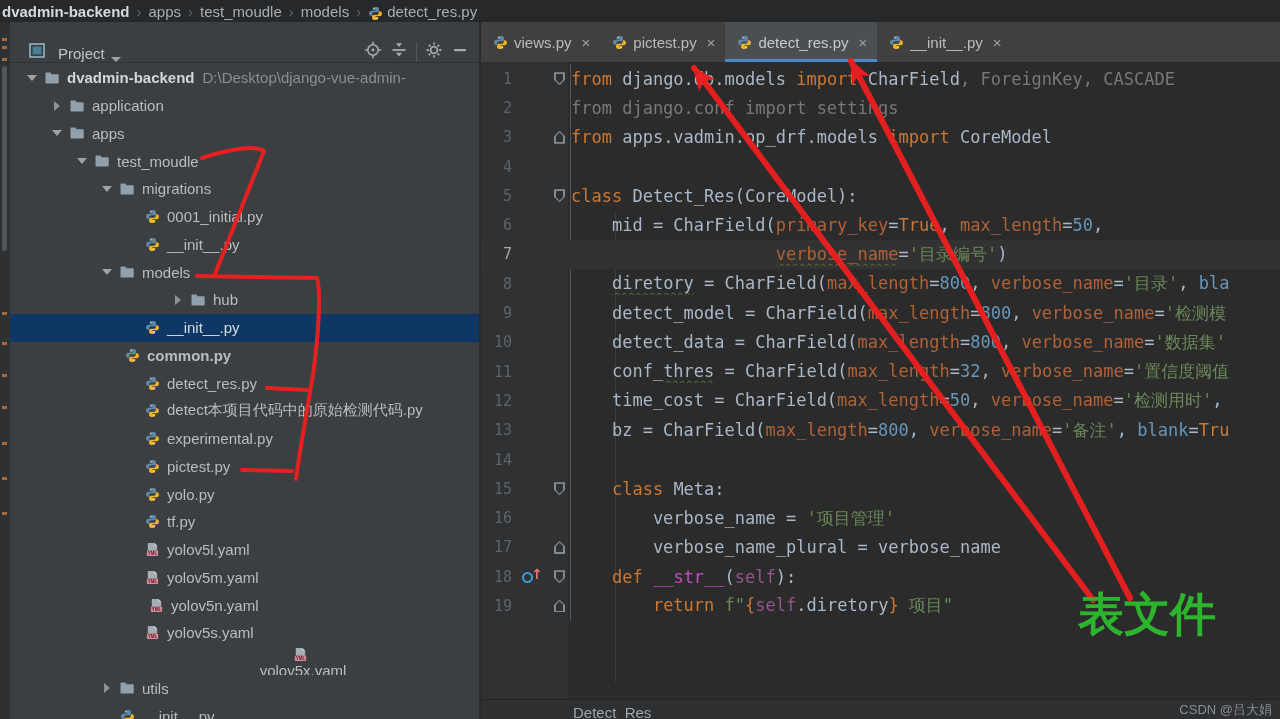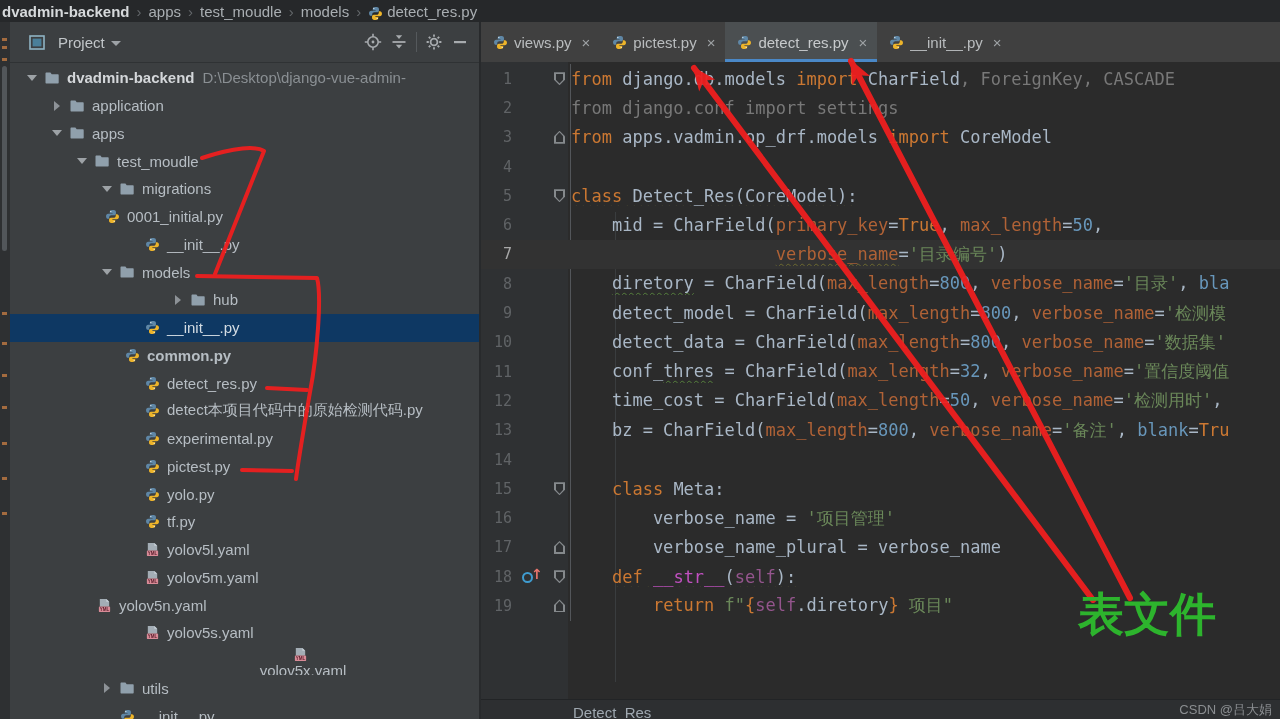--- a/index.html
+++ b/index.html
@@ -14,21 +14,21 @@
   #topbar .proj{font-weight:bold;color:#d6d9db;}
   #topbar .sep{color:#63676a;margin:0 7px;font-size:15px;}
   #topbar .crumb{color:#a9aeb2;}
   #topbar .pyico{display:inline-flex;margin:0 4px 0 0;transform:translateY(2px);}
   
   #stripe{position:absolute;left:0;top:22px;width:10px;height:697px;background:#2e3032;z-index:2;}
   #stripe .band{position:absolute;left:2px;top:44px;width:5px;height:185px;background:#52565a;border-radius:3px;}
   #stripe .mk{position:absolute;left:2px;width:5px;height:3px;background:#c07a42;opacity:.8;}
   
   #panel{position:absolute;left:10px;top:22px;width:469px;height:697px;background:#3c3f41;z-index:2;overflow:hidden;}
-  #panelhdr{height:40px;display:flex;align-items:center;padding:0 6px 0 14px;border-bottom:1px solid #2f3234;}
+  #panelhdr{height:40px;display:flex;align-items:flex-end;padding:0 6px 0 14px;border-bottom:1px solid #2f3234;}
   #panelhdr .ptitle{color:#c2c6c9;font-size:15px;margin:0 6px 0 8px;}
   #panelhdr .dd{width:0;height:0;border-left:5px solid transparent;border-right:5px solid transparent;border-top:5px solid #9da2a6;margin-top:2px;}
   #panelhdr .spacer{flex:1;}
   #panelhdr .hico{display:inline-flex;align-items:center;justify-content:center;width:26px;height:24px;}
   #panelhdr .vsep{width:1px;height:20px;background:#55595c;margin:0 4px;}
   #tree{position:absolute;left:0;top:42px;right:0;bottom:0;}
   .trow{height:27.75px;display:flex;align-items:center;white-space:nowrap;overflow:hidden;font-size:15px;color:#b6bdc3;}
   .trow.selected{background:var(--sel);}
   .trow.selected .tlabel{color:#d3dce3;}
   .trow .arrowbox{width:20px;flex:none;display:flex;justify-content:center;}
@@ -213,21 +213,21 @@
         <span class="arrowbox">
           <span class="arr-open"></span>
         </span>
         <span class="ticon">
           <svg width="16" height="16" viewBox="0 0 16 16">
             <path fill="#90a0ac" d="M1.5 3.6c0-.6.4-1 1-1h3.9l1.3 1.6h6c.6 0 1 .4 1 1v7.2c0 .6-.4 1-1 1H2.5c-.6 0-1-.4-1-1z"></path>
           </svg>
         </span>
         <span class="tlabel">migrations</span>
       </div>
-      <div class="trow" style="padding-left: 72px;">
+      <div class="trow" style="padding-left: 112px;">
         <span class="arrowbox"></span>
         <span class="ticon">
           <svg width="15" height="15" viewBox="0 0 16 16">
             <path fill="#5f87a6" d="M7.9 1c-2.2 0-2.8 1-2.8 2.1v1.3h3v.6H3.3C2 5 1.1 6.1 1.1 7.7c0 1.6.9 2.8 2.2 2.8h1.2V8.9c0-1.3 1.1-2.2 2.3-2.2h3c1 0 1.9-.9 1.9-2V3.1C11.7 2 10.6 1 9.4 1H7.9z"></path>
             <circle fill="#d7e3ec" cx="6.2" cy="2.6" r=".7"></circle>
             <path fill="#edb42a" d="M8.1 15c2.2 0 2.8-1 2.8-2.1v-1.3h-3V11h4.8c1.3 0 2.2-1.1 2.2-2.7 0-1.6-.9-2.8-2.2-2.8h-1.2v1.6c0 1.3-1.1 2.2-2.3 2.2h-3c-1 0-1.9.9-1.9 2v1.6c0 1.1 1.1 2.1 2.3 2.1h1.5z"></path>
             <circle fill="#fdf3d7" cx="9.8" cy="13.4" r=".7"></circle>
           </svg>
         </span>
         <span class="tlabel">0001_initial.py</span>
@@ -379,21 +379,21 @@
         <span class="ticon">
           <svg width="15" height="15" viewBox="0 0 16 16">
             <path fill="#a3adb5" d="M3 1h7l3 3v5H3z"></path>
             <path fill="#c9d2d8" d="M10 1l3 3h-3z"></path>
             <rect x="2" y="9" width="12" height="6" rx="1" fill="#d98b97"></rect>
             <text x="8" y="13.7" font-size="4.8" font-family="Liberation Sans,sans-serif" font-weight="bold" fill="#5e2230" text-anchor="middle">YML</text>
           </svg>
         </span>
         <span class="tlabel">yolov5m.yaml</span>
       </div>
-      <div class="trow" style="padding-left: 64px;">
+      <div class="trow" style="padding-left: 116px;">
         <span class="arrowbox"></span>
         <span class="ticon">
           <svg width="15" height="15" viewBox="0 0 16 16">
             <path fill="#a3adb5" d="M3 1h7l3 3v5H3z"></path>
             <path fill="#c9d2d8" d="M10 1l3 3h-3z"></path>
             <rect x="2" y="9" width="12" height="6" rx="1" fill="#d98b97"></rect>
             <text x="8" y="13.7" font-size="4.8" font-family="Liberation Sans,sans-serif" font-weight="bold" fill="#5e2230" text-anchor="middle">YML</text>
           </svg>
         </span>
         <span class="tlabel">yolov5n.yaml</span>

